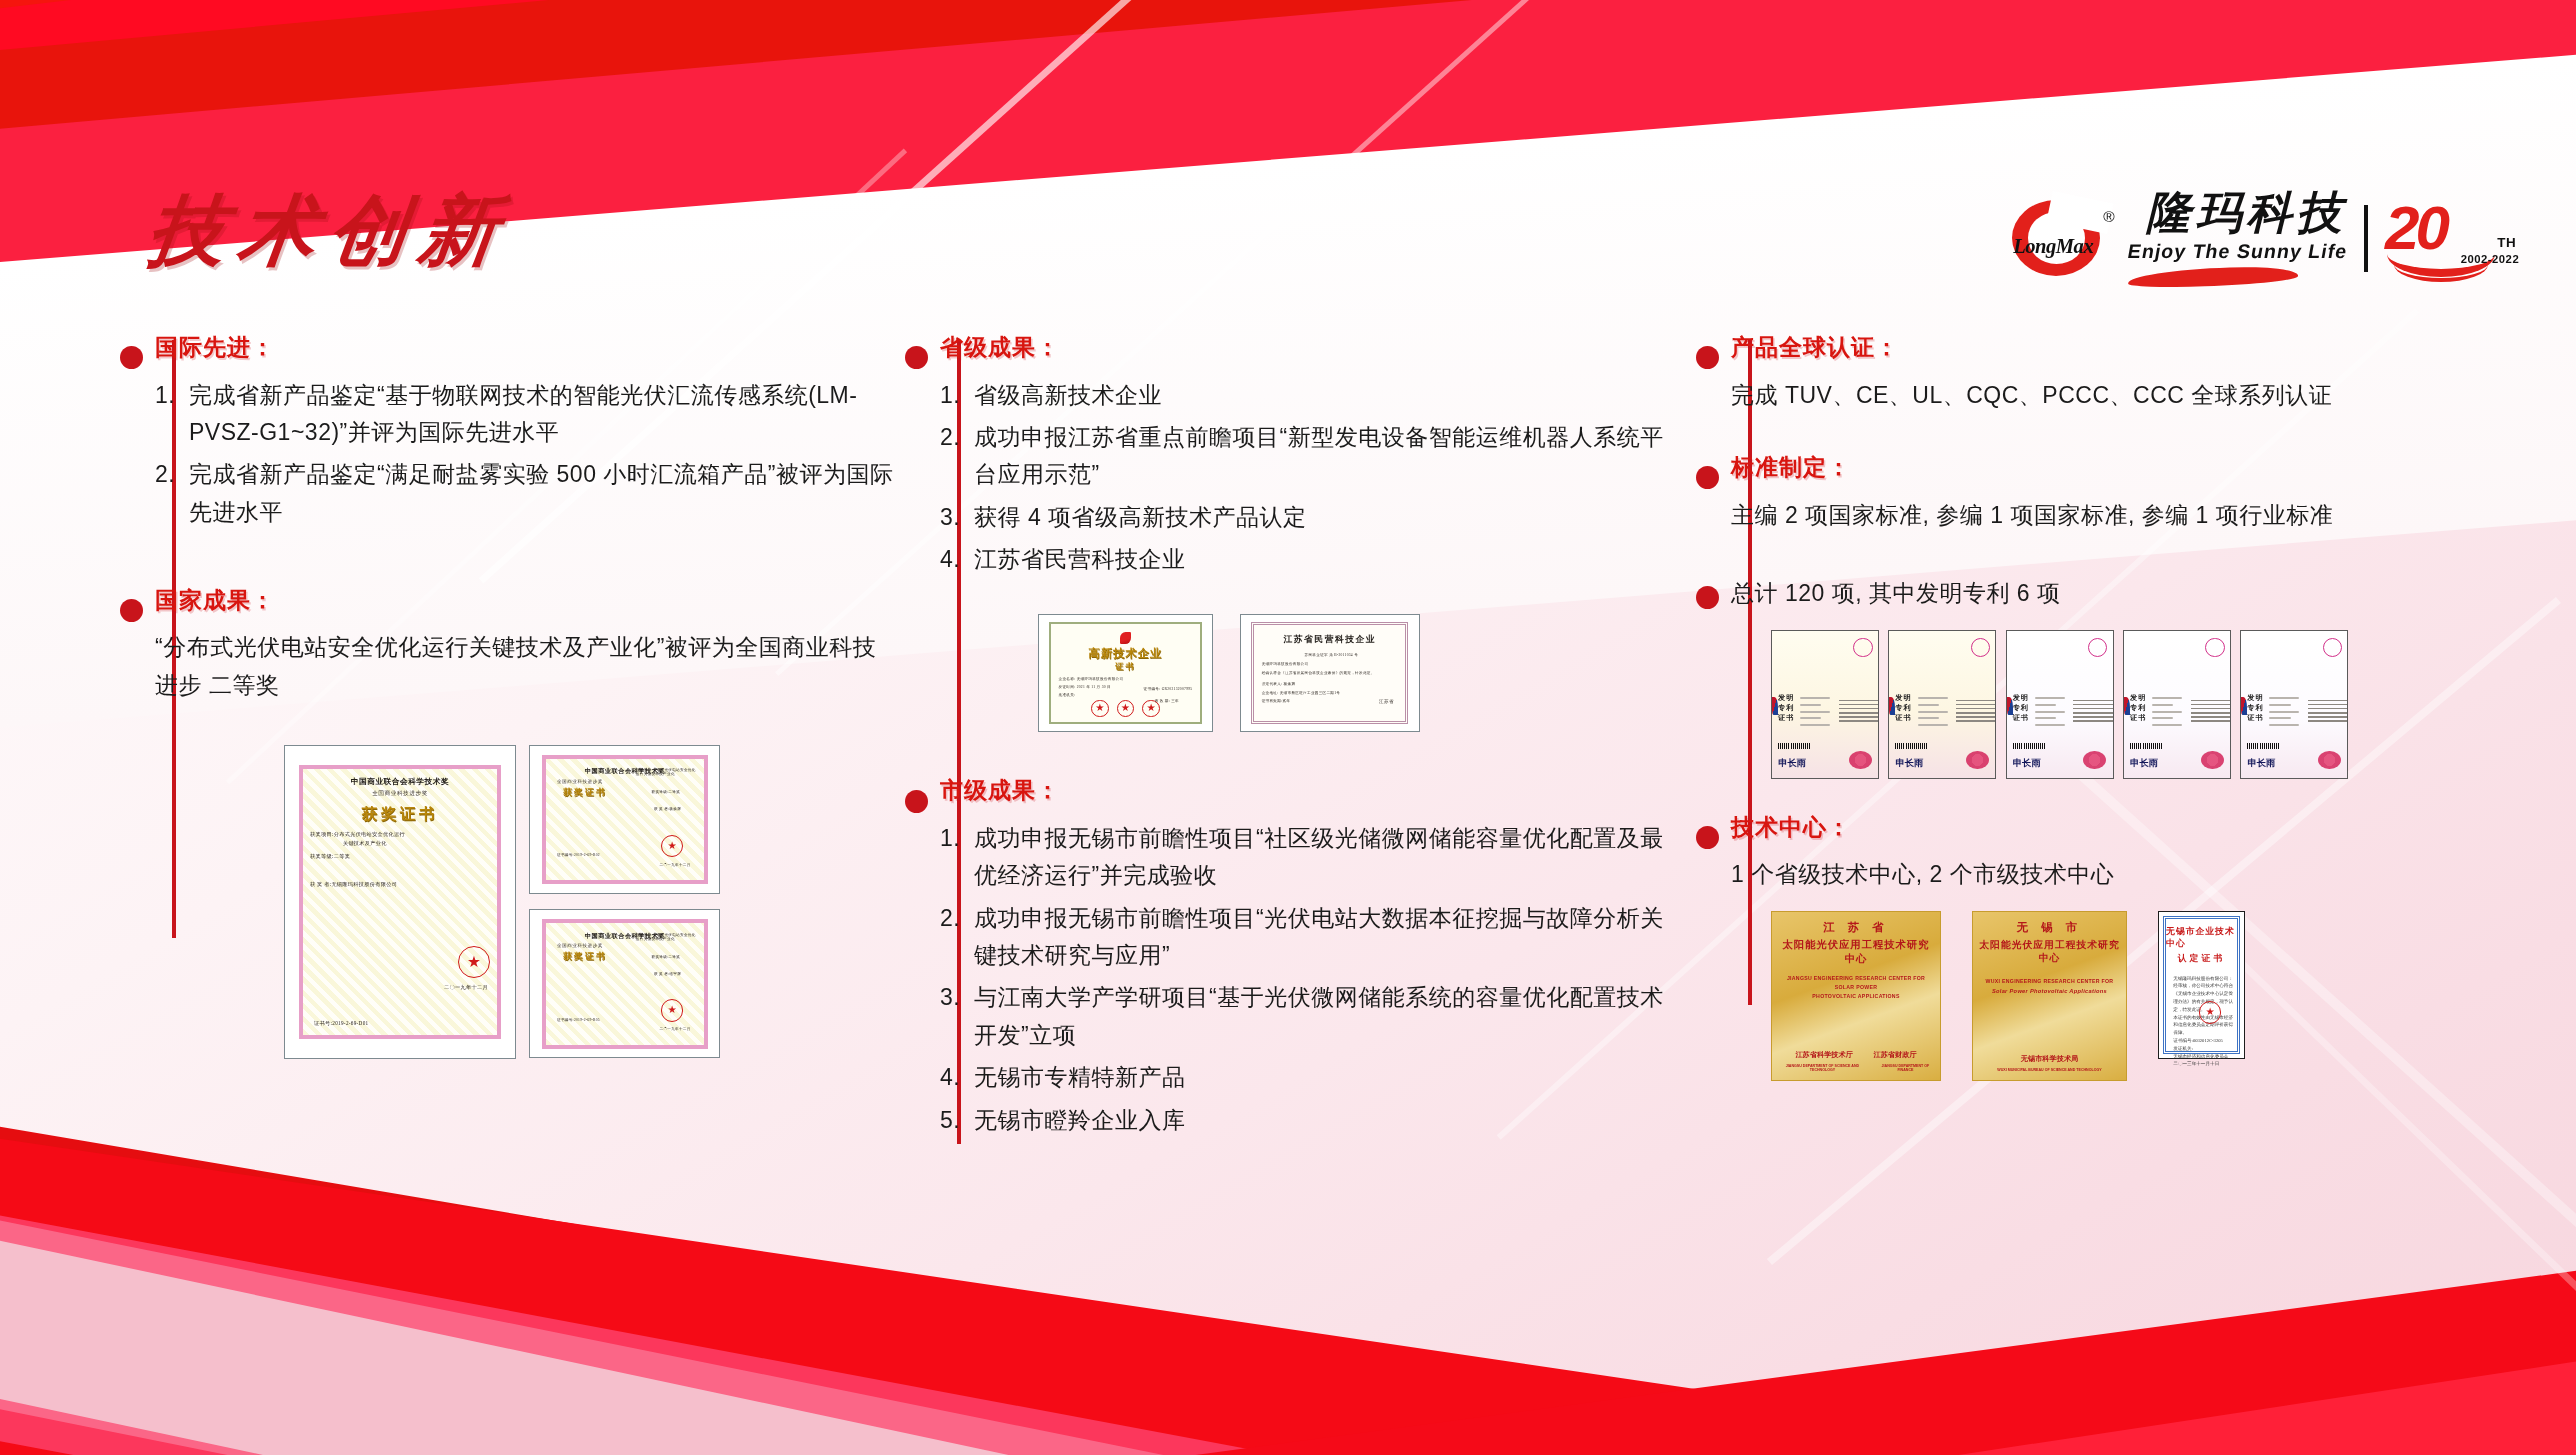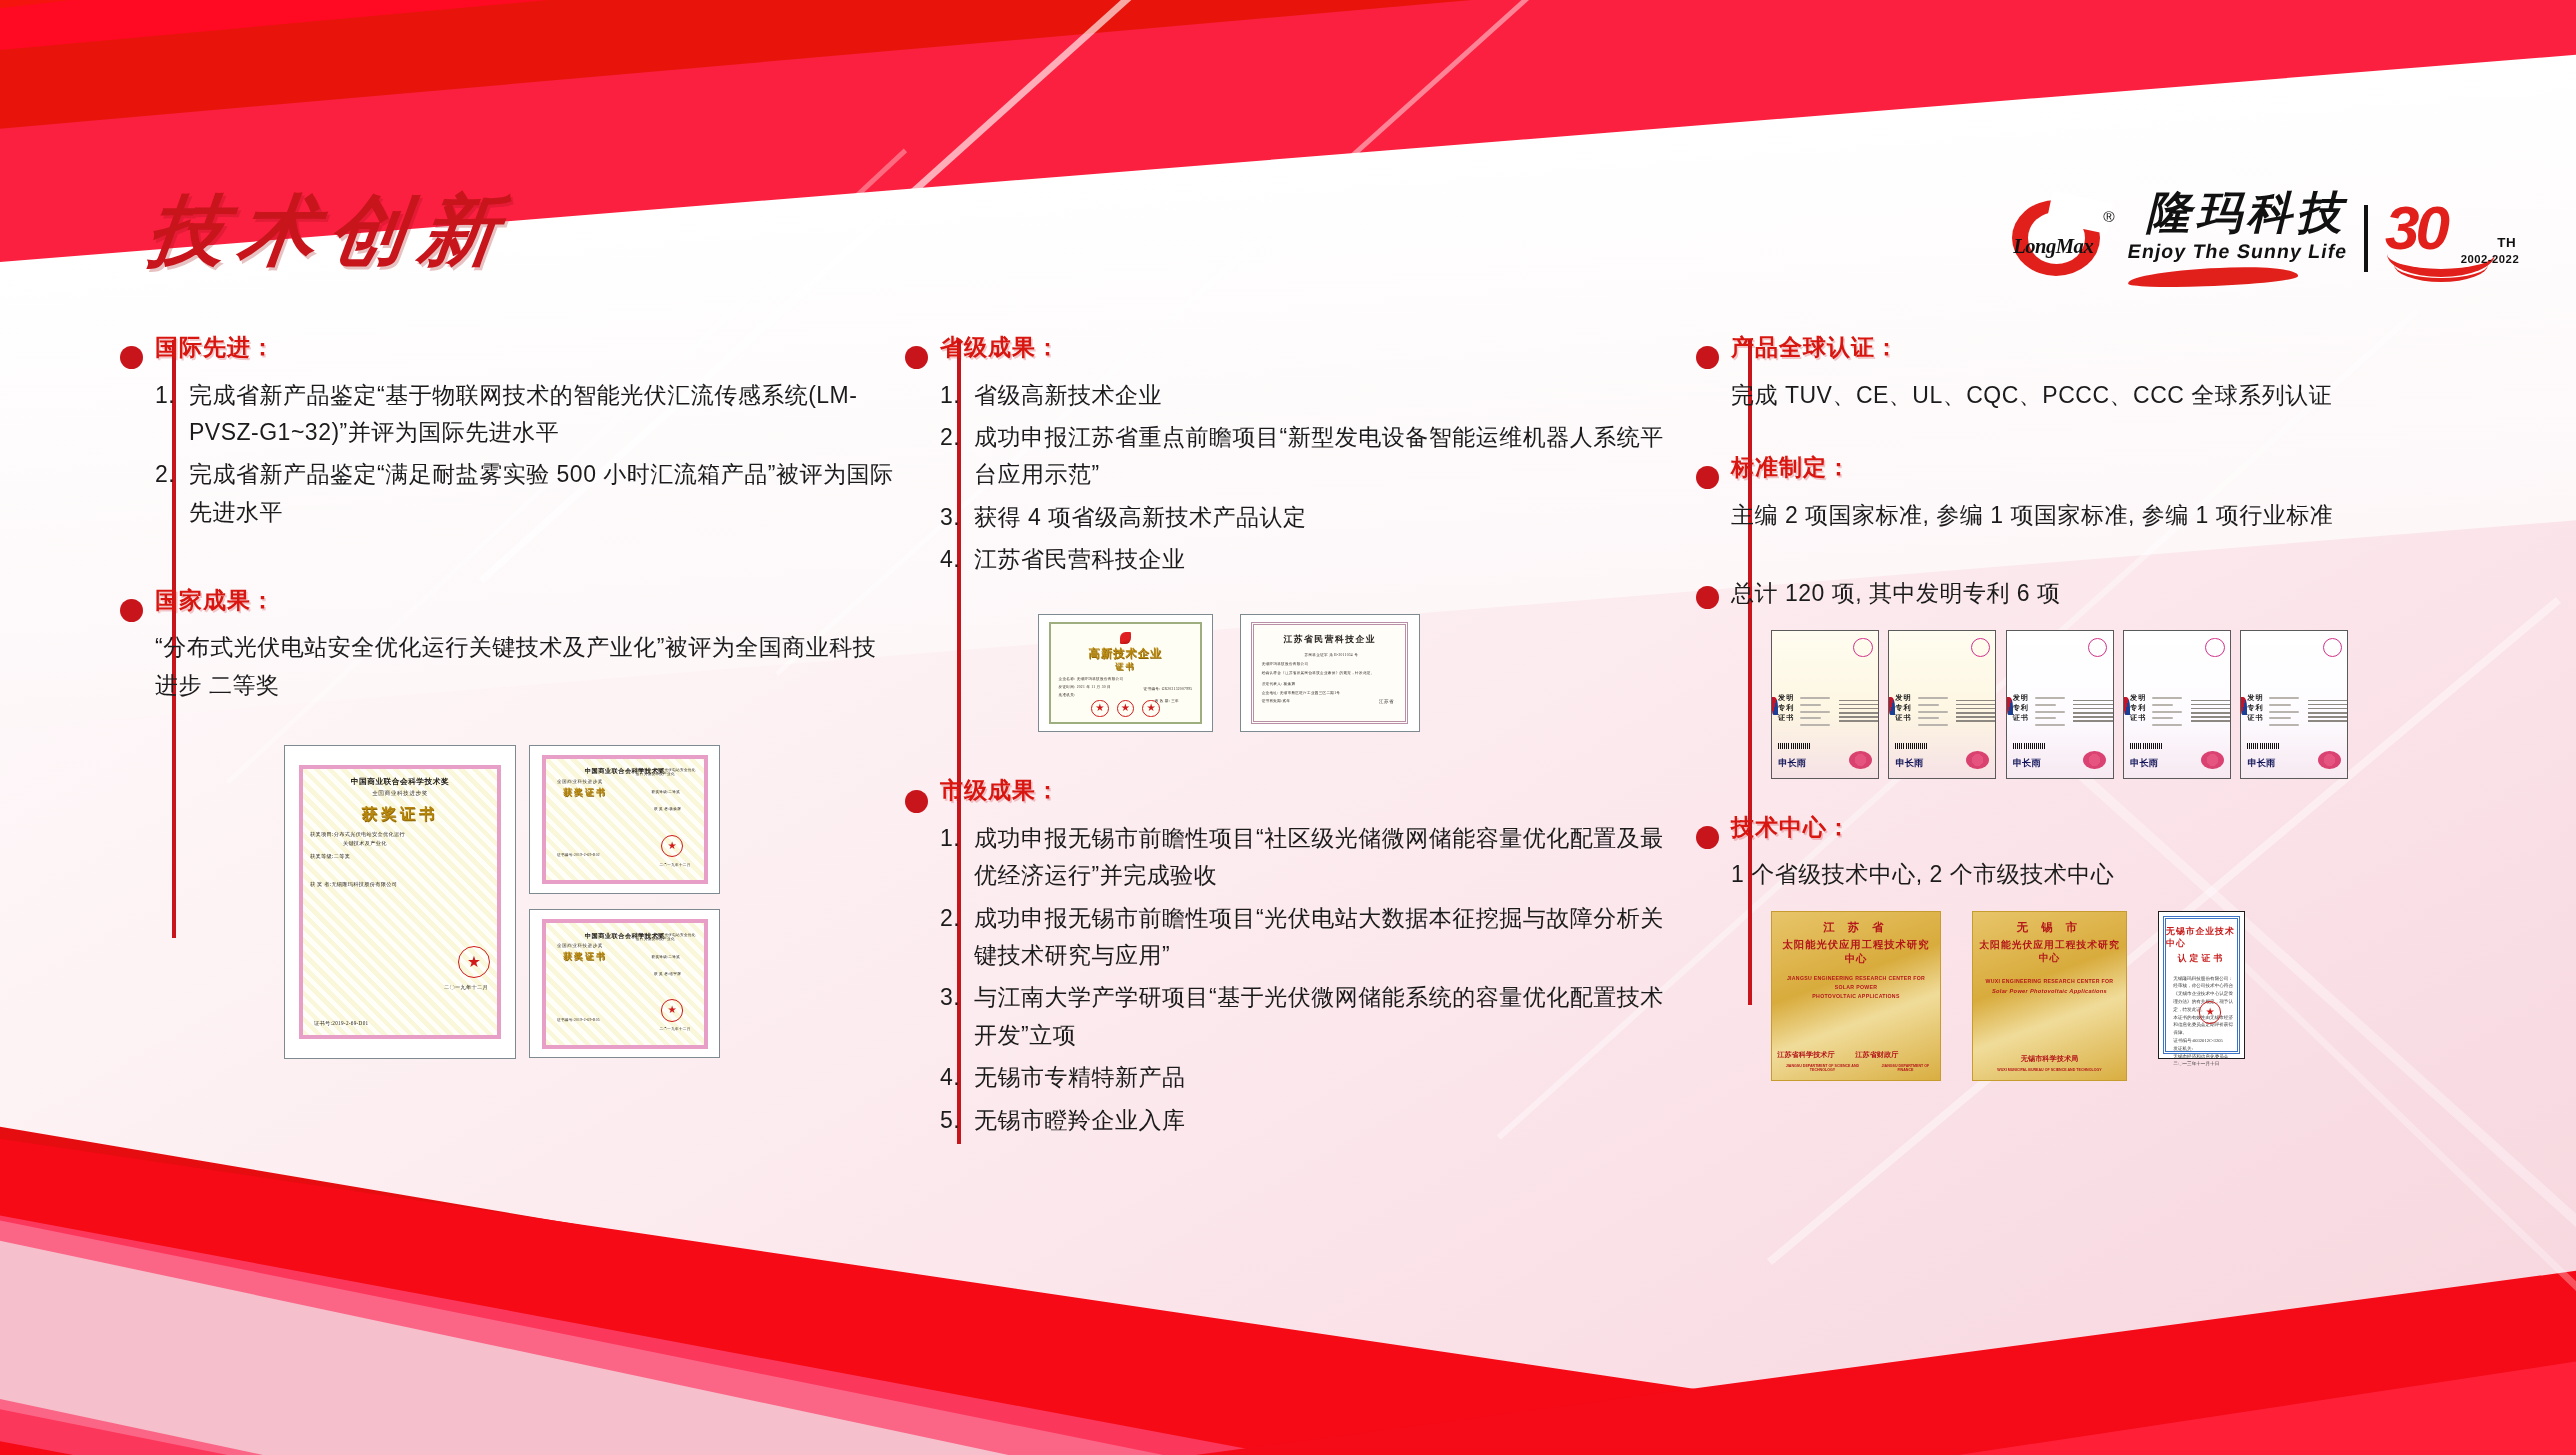--- a/index.html
+++ b/index.html
@@ -159,21 +159,21 @@
   .ct-line{font-family:"Liberation Serif",serif;font-size:5.2px;color:#2a241f;align-self:flex-start;
     margin:1.5px 0 0 3.1px;letter-spacing:0.3px;}
   .ct-stamp{position:absolute;right:7.2px;bottom:15.5px;width:30px;height:30px;border-radius:50%;
     border:1.5px solid #d01a1a;display:flex;align-items:center;justify-content:center;}
   .ct-stamp:after{content:"★";color:#d01a1a;font-size:15.5px;line-height:1;}
   .ct-stamp.sm{width:20.6px;height:20.6px;border-width:1px;}
   .ct-stamp.sm:after{font-size:10.3px;}
 
   
   .plaque{background:linear-gradient(160deg,#e8c56a 0%,#d8ab3c 40%,#f0dc9a 62%,#d9ae41 100%);
-    border:1px solid #c79c2e;display:flex;flex-direction:column;
+    border:1px solid #c79c2e;display:flex;flex-direction:column;align-items:center;
     justify-content:center;text-align:center;padding:8.2px 5.2px;box-sizing:border-box;}
   .pl-cn1{font-family:"Liberation Serif",serif;color:#b4171a;font-weight:bold;letter-spacing:5.2px;}
   .pl-cn2{font-family:"Liberation Serif",serif;color:#b4171a;font-weight:bold;letter-spacing:1px;}
   .pl-en{font-family:"Liberation Sans",sans-serif;color:#b4171a;font-weight:bold;letter-spacing:0.3px;}
   .pl-foot{font-family:"Liberation Serif",serif;color:#b4171a;font-weight:bold;}
   .pl-foot-en{font-family:"Liberation Sans",sans-serif;color:#b4171a;font-weight:bold;}
 
   
   .bluecert{background:#fff;border:1.5px solid #1d1d1d;box-sizing:border-box;padding:4.1px;}
   .bluecert-in{width:100%;height:100%;box-sizing:border-box;border:3.1px double #3d73c4;
@@ -247,21 +247,21 @@
       <div class="logo-word">LongMax</div>
       <div class="logo-reg">®</div>
     </div>
     <div>
       <div class="logo-cn">隆玛科技</div>
       <div class="logo-en">Enjoy The Sunny Life</div>
       <div class="logo-brush"></div>
     </div>
     <div class="logo-divider"></div>
     <div class="anniv">
-      <div class="anniv-20">30</div>
+      <div class="anniv-20">20</div>
       <div class="anniv-arc"></div>
       <div class="anniv-arc2"></div>
       <div class="anniv-th">TH</div>
       <div class="anniv-years">2002-2022</div>
     </div>
   </div>
 
   <div class="vline vl1"></div>
   <div class="vline vl2"></div>
   <div class="vline vl3"></div>

